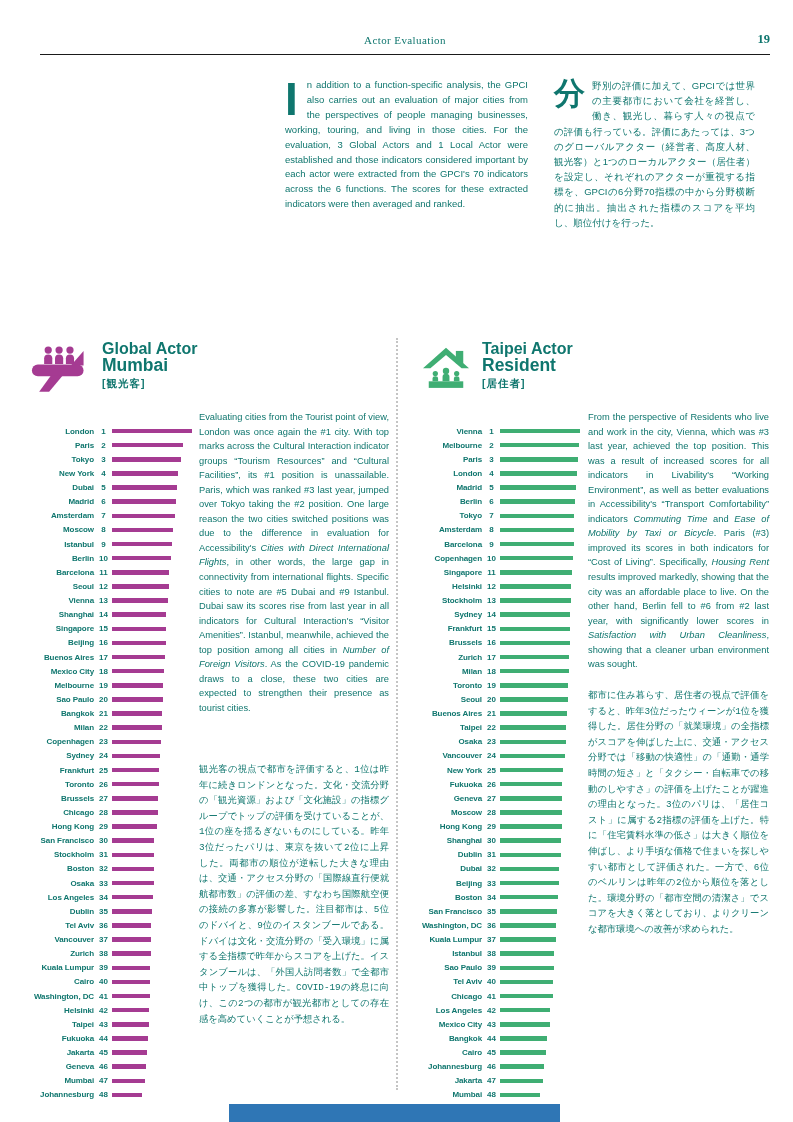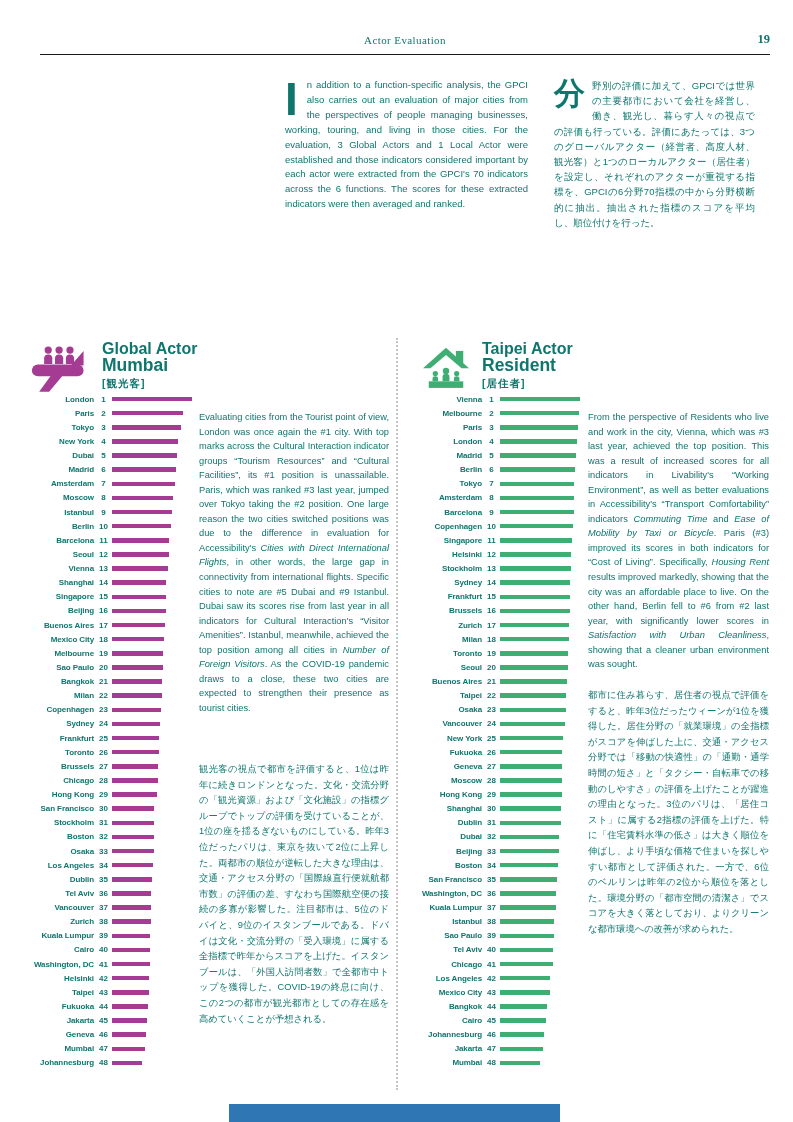--- a/index.html
+++ b/index.html
@@ -31,40 +31,40 @@
   .actor-header{position:absolute;top:343px;display:flex;align-items:flex-start;}
   .actor-header.tourist{left:31px;}
   .actor-header.resident{left:423px;}
   .actor-icon{flex:0 0 auto;margin-top:2px;}
   .actor-text{margin-left:13px;}
   .actor-type{font-size:16px;font-weight:bold;line-height:12px;}
   .actor-name{font-size:17.5px;font-weight:bold;line-height:21px;}
   .actor-name-ja{font-size:10.5px;font-weight:bold;line-height:14px;letter-spacing:1px;}
 
   
-  .ranking{position:absolute;top:392px;width:162px;}
+  .ranking{position:absolute;top:424px;width:162px;}
   .ranking.tourist{left:30px;}
   .ranking.resident{left:418px;}
   .rank-row{height:14.125px;display:flex;align-items:center;}
   .rank-row .city{width:64px;text-align:right;font-size:8px;font-weight:bold;
                   white-space:nowrap;letter-spacing:-0.1px;}
   .rank-row .rank{width:13px;margin-left:3px;text-align:center;font-size:8px;font-weight:bold;}
   .rank-row .bar-track{width:80px;margin-left:2px;height:4.6px;position:relative;}
   .rank-row .bar{position:absolute;left:0;top:0;height:100%;display:block;}
 
   
   .commentary{position:absolute;top:410px;text-align:justify;}
   .commentary.tourist{left:199px;width:190px;}
   .commentary.resident{left:588px;width:181px;}
   .commentary .en{font-size:9.3px;line-height:14.55px;}
   .commentary.tourist .en{height:352px;}
   .commentary.resident .en{height:264px;}
   .commentary .ja{font-size:9.3px;line-height:15.6px;}
   .commentary.resident .ja{margin-top:14px;}
-  .commentary .ja{text-align:justify;}
+  .commentary .ja{text-align:justify;font-family:Liberation Mono, monospace;}
   .commentary i{font-style:italic;}
 
   
   .footer-bar{position:absolute;left:229px;top:1104px;width:331px;height:18px;}
 </style>
 </head>
 <body>
 
 <div class="page">
 

